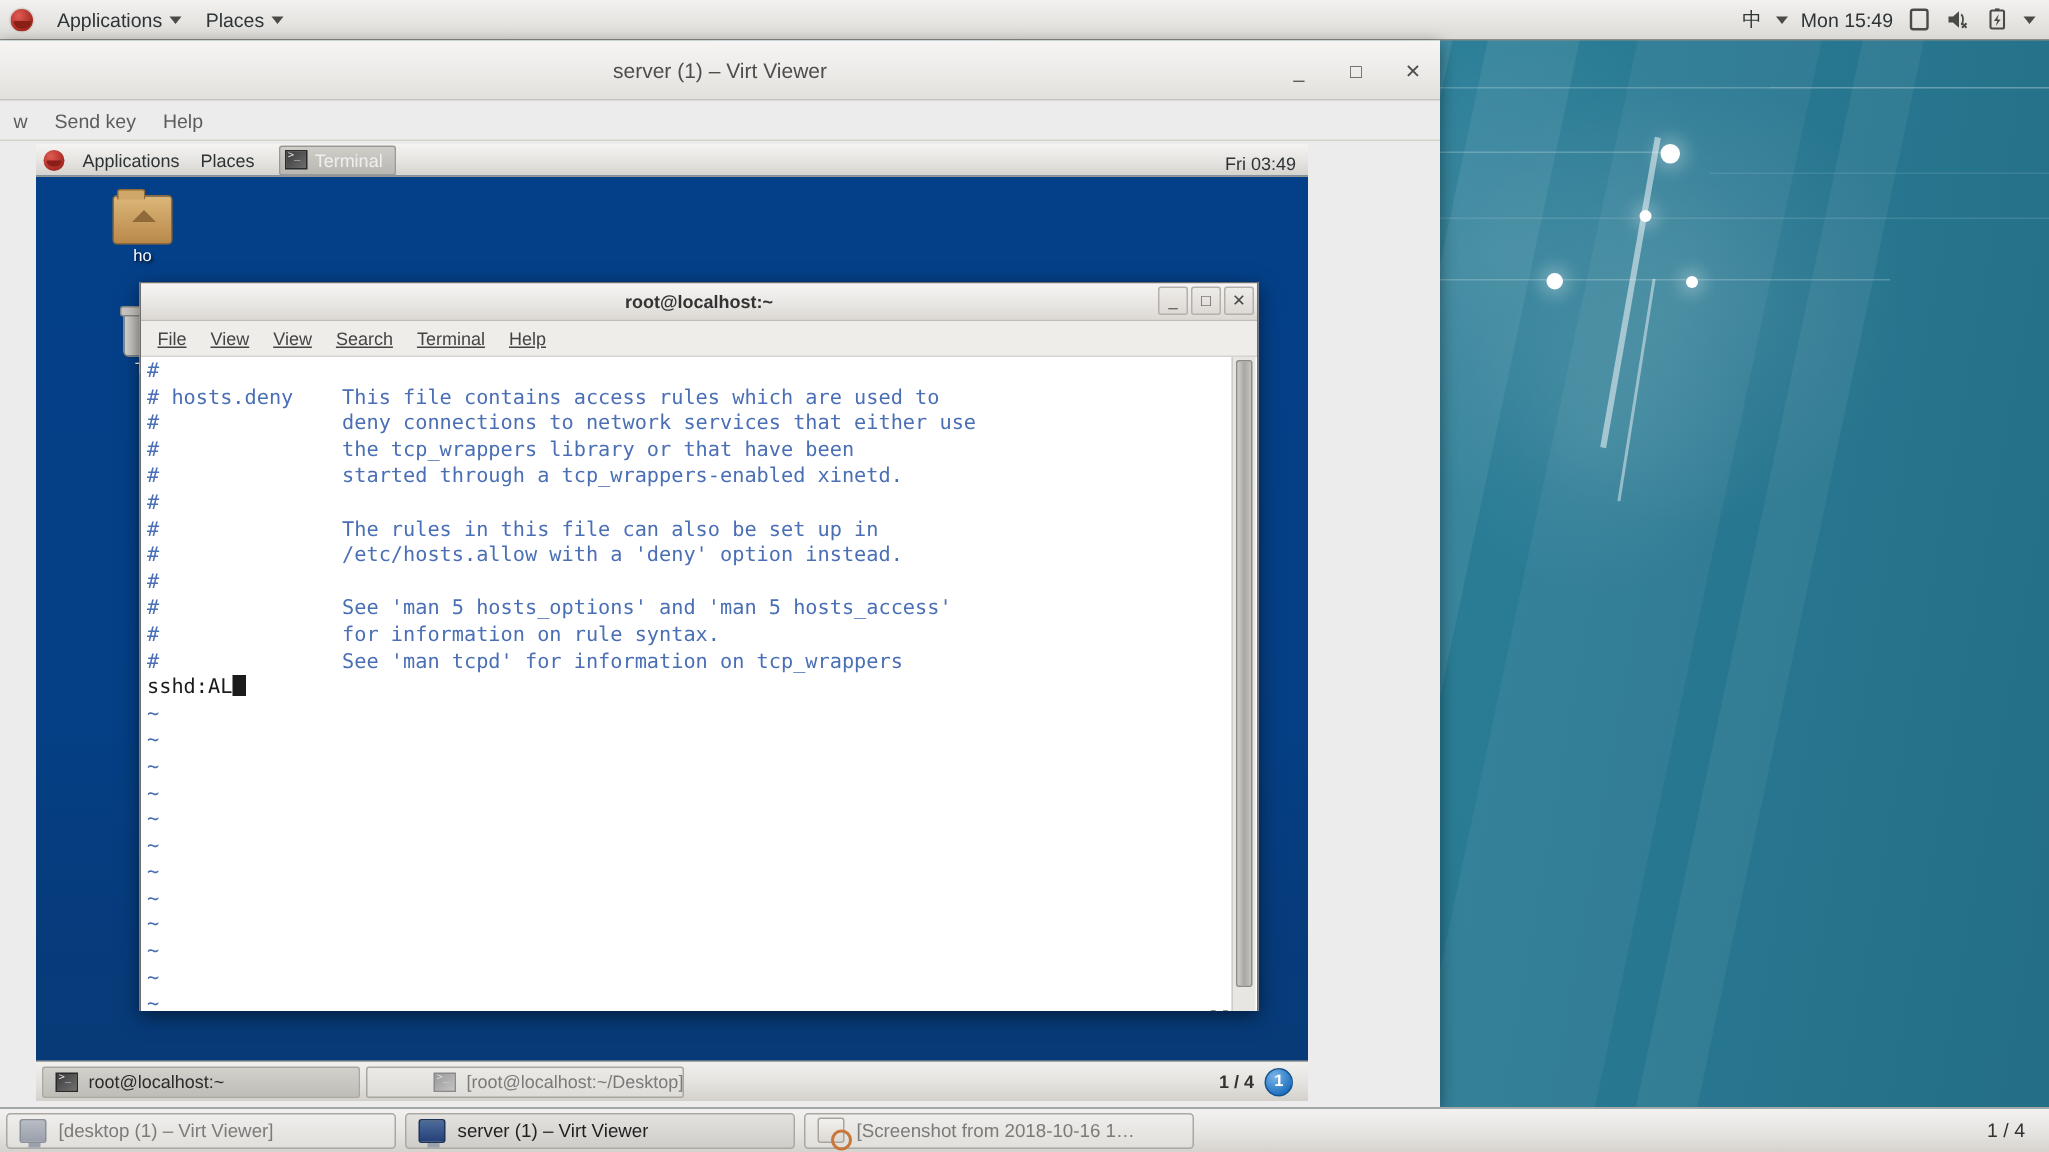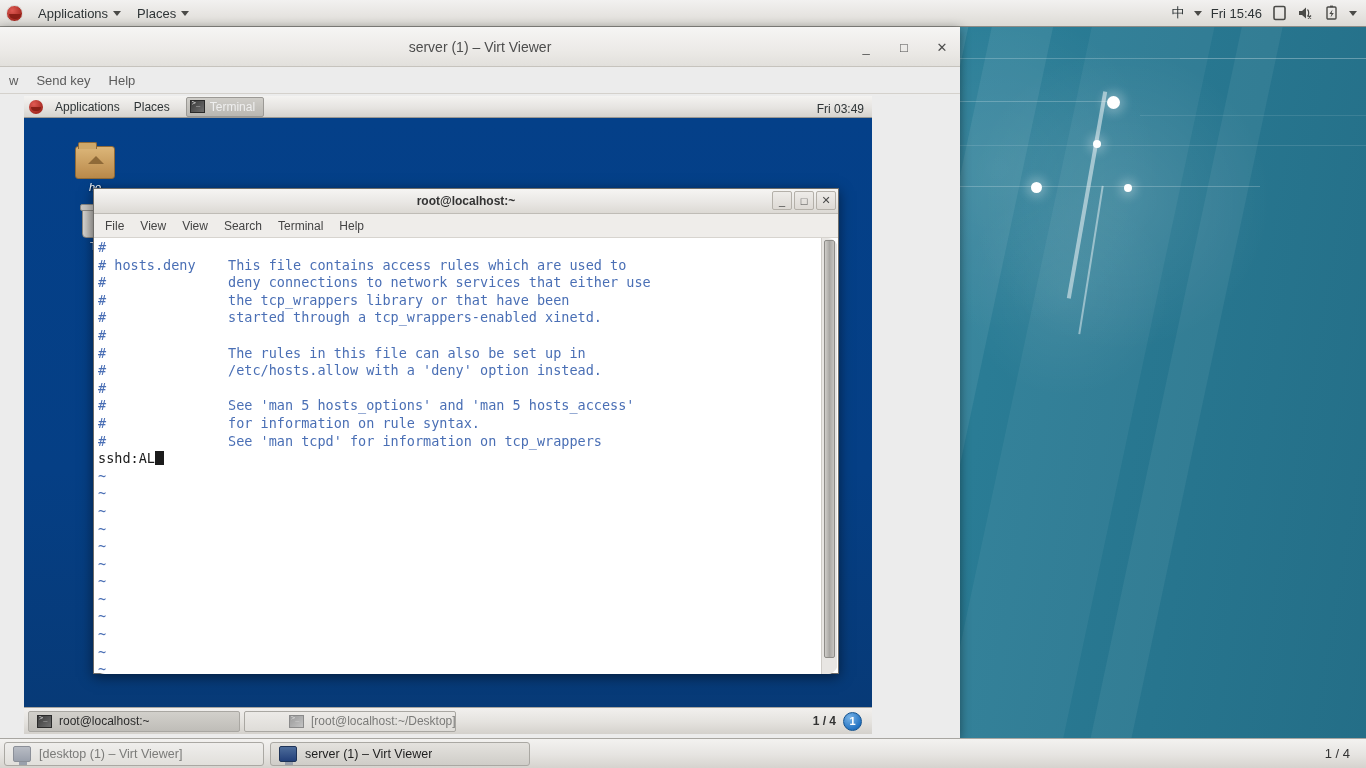--- a/index.html
+++ b/index.html
@@ -132,23 +132,23 @@
     border-bottom: 1px solid #bfbcb6;
     display: flex; align-items: center; justify-content: center;
   }
   .term-title-text { font-size: 12px; font-weight: bold; color: #333333; }
   .term-wbtns { position: absolute; right: 2px; top: 2px; display: flex; gap: 2px; }
   .wbtn { width: 20px; height: 19px; font-size: 11px; color: #4a4a4a;
     display: flex; align-items: center; justify-content: center;
     background: linear-gradient(to bottom, #eeece9, #ddd9d4);
     border: 1px solid #b4b0a9; border-radius: 2px; }
   .term-menu { height: 24px; display: flex; align-items: center; padding-left: 3px;
-    background: #efedea; border-bottom: 1px solid #d7d4cf; font-size: 12px; color: #444; }
+    background: #efedea; border-bottom: 1px solid #d7d4cf; font-size: 12px; color: #444; text-decoration: underline; }
   .term-menu .tmi { padding: 3px 8px; }
-  .term-body { position: relative; height: 436px; background: #ffffff; overflow: hidden; border-radius: 11px; }
+  .term-body { position: relative; height: 436px; background: #ffffff; overflow: hidden; }
   .term-text {
     position: absolute; left: 4px; top: 1px; right: 22px;
     font-family: "DejaVu Sans Mono", monospace; font-size: 13.5px; line-height: 17.6px;
     color: #4a6fb5; white-space: pre;
   }
   .term-text .cmt { color: #4a6fb5; }
   .term-text .plain { color: #1b1b1b; }
   .vcursor { display: inline-block; width: 9px; height: 14px;
     background: #1b1b1b; vertical-align: -2px; }
   .term-status {
@@ -250,21 +250,21 @@
       <span>Applications</span>
       <span class="caret-down"></span>
     </div>
     <div class="menu-item">
       <span>Places</span>
       <span class="caret-down"></span>
     </div>
     <div class="panel-right">
       <span class="ime-glyph">中</span>
       <span class="caret-down"></span>
-      <span class="clock-out">Fri 15:46</span>
+      <span class="clock-out">Mon 15:49</span>
       <span class="tray-ico">
         <svg width="17" height="16" viewBox="0 0 17 16">
             <rect x="3" y="1.5" width="11" height="13" rx="1.5" fill="none" stroke="#4a4a47" stroke-width="1.6"></rect>
           </svg>
       </span>
       <span class="tray-ico">
         <svg width="17" height="16" viewBox="0 0 17 16">
             <path d="M2 6h3l4-3.5v11L5 10H2z" fill="#4a4a47"></path>
             <path d="M10.5 4.5c1.6 1.6 1.6 5.4 0 7" fill="none" stroke="#4a4a47" stroke-width="1.2"></path>
             <path d="M11 10.5l3 3M14 10.5l-3 3" stroke="#4a4a47" stroke-width="1.3"></path>
@@ -327,21 +327,21 @@
               <rect x="1" y="1" width="12" height="9" rx="1.5" fill="none" stroke="#3b3b3b" stroke-width="1.4"></rect>
               <path d="M3 9.5v3l3-3z" fill="#3b3b3b"></path>
             </svg>
         </span>
         <span>from</span>
       </div>
     </div>
 
     <div class="guest-desktop">
 
-      <div class="dicon" style="left:40px; top:28px;font-style:italic;">
+      <div class="dicon" style="left:40px; top:12px;">
         <div class="folder-home"></div>
         <div>ho</div>
       </div>
       <div class="dicon" style="left:40px; top:90px;">
         <div class="trash-can"></div>
         <div>Tr</div>
       </div>
 
       <div class="term-win">
         <div class="term-title">
@@ -416,18 +416,22 @@
 
   <div class="bottom-bar">
     <div class="tb-item inactive">
       <span class="ico-monitor dim"></span>
       <span class="tb-label">[desktop (1) – Virt Viewer]</span>
     </div>
     <div class="tb-item active">
       <span class="ico-monitor"></span>
       <span class="tb-label">server (1) – Virt Viewer</span>
     </div>
+    <div class="tb-item inactive">
+      <span class="ico-shot"></span>
+      <span class="tb-label">[Screenshot from 2018-10-16 1…</span>
+    </div>
     <div class="tb-right">
       <span>1 / 4</span>
     </div>
   </div>
 
 </div>
 
 </body></html>

